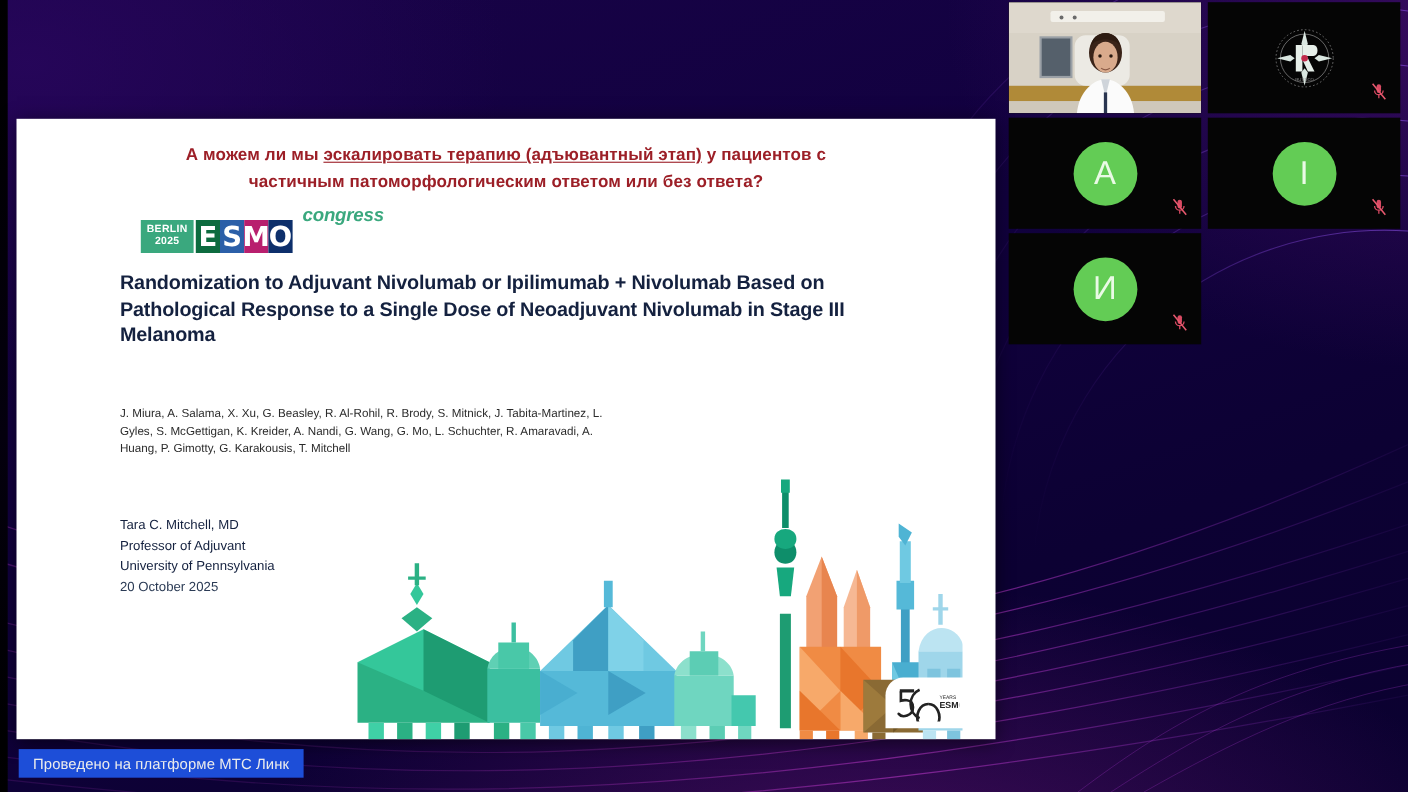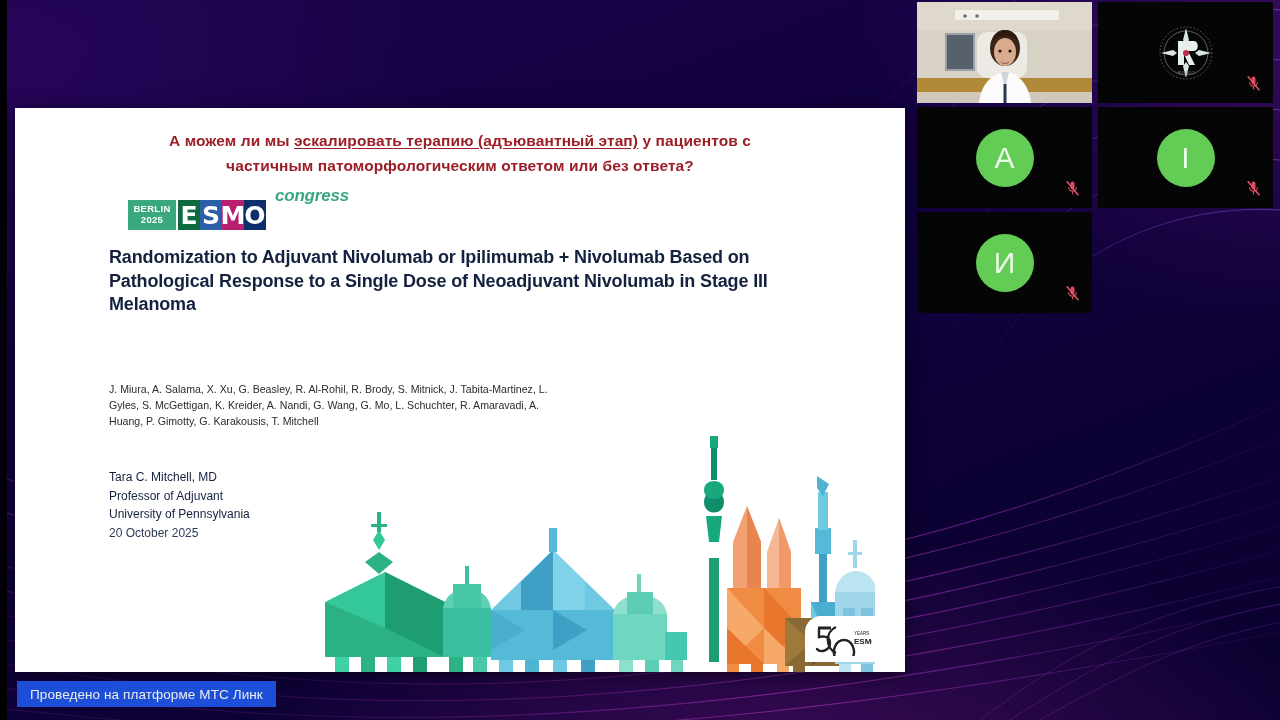--- a/index.html
+++ b/index.html
@@ -42,21 +42,21 @@
   .esmo-S { background:#2b5fa8; }
   .esmo-M { background:#b81f6e; }
   .esmo-O { background:#0d2f6b; }
   .esmo-congress { position:absolute; left:130px; top:-14px; color:#3aa87e;
     font-weight:bold; font-size:17px; font-style:italic; letter-spacing:-.2px;margin-left:36px; }
 
   .slide-title { position:absolute; left:94px; top:138px; width:720px;
     color:#14213f; font-weight:bold; font-size:18px; line-height:1.31;
     letter-spacing:-.15px; font-family:"Liberation Sans", sans-serif; }
 
-  .slide-authors { position:absolute; left:94px; top:273px; width:445px;
+  .slide-authors { position:absolute; left:94px; top:260px; width:445px;
     color:#2b2b2b; font-size:10.6px; line-height:1.52; }
 
   .slide-presenter { position:absolute; left:94px; top:360px; color:#14213f;
     font-size:12px; line-height:1.55; }
   .slide-presenter .b { font-weight:normal; }
   .slide-presenter .date { margin-top:0; font-weight:normal; color:#2b3b55; }
 
   .skyline { position:absolute; left:300px; bottom:0px; width:560px; height:240px; }
   .esmo50 { position:absolute; right:26px; bottom:10px; width:74px; height:46px;
     background:#fff; border-top-left-radius:16px; display:flex;

